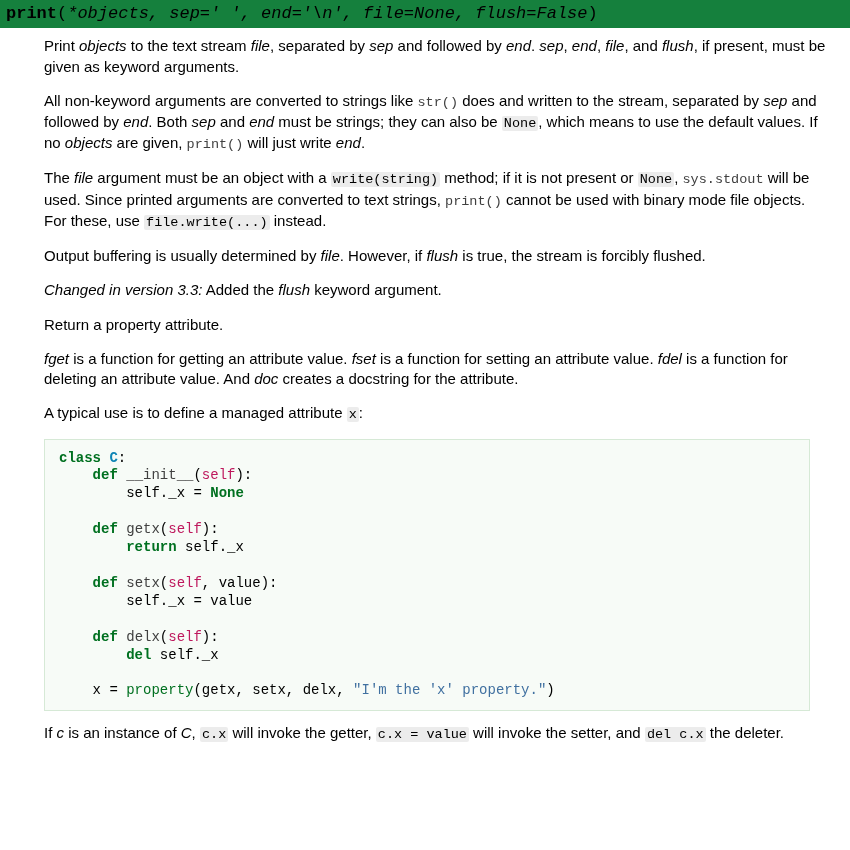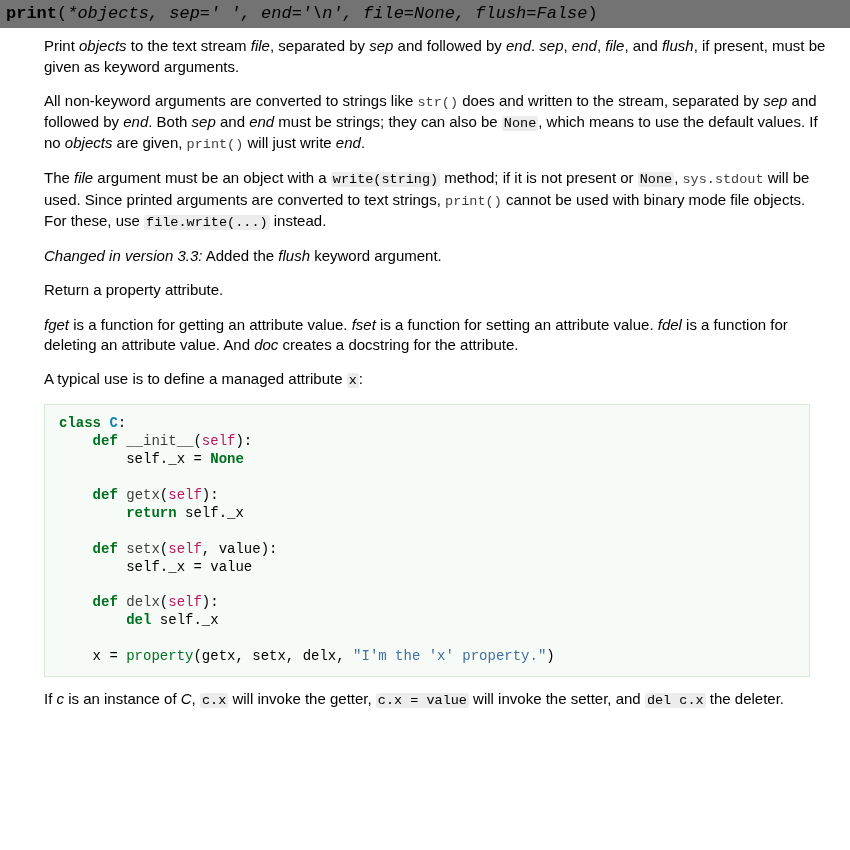--- a/index.html
+++ b/index.html
@@ -22,21 +22,21 @@
   }
   
   .sig {
     font-family: "Liberation Mono", monospace;
     font-size: 17px;
     padding: 3px 6px 4px 6px;
     margin: 0;
     line-height: 1.25;
   }
   .sig.highlight {
-    background: #737373;
+    background: #15803d;
   }
   .sig .kw-class {
     font-style: italic;
     font-weight: normal;
   }
   .sig .fname {
     font-weight: bold;
   }
   .sig .paren {
     font-weight: normal;
@@ -111,20 +111,21 @@
   </div>
 
   <div class="body">
 
     <p class="para first"><span>Print </span><em>objects</em><span> to the text stream </span><em>file</em><span>, separated by </span><em>sep</em><span> and followed by </span><em>end</em><span>. </span><em>sep</em><span>, </span><em>end</em><span>, </span><em>file</em><span>, and </span><em>flush</em><span>, if present, must be given as keyword arguments.</span></p>
 
     <p class="para"><span>All non-keyword arguments are converted to strings like </span><code class="xref">str()</code><span> does and written to the stream, separated by </span><em>sep</em><span> and followed by </span><em>end</em><span>. Both </span><em>sep</em><span> and </span><em>end</em><span> must be strings; they can also be </span><code class="lit">None</code><span>, which means to use the default values. If no </span><em>objects</em><span> are given, </span><code class="xref">print()</code><span> will just write </span><em>end</em><span>.</span></p>
 
     <p class="para"><span>The </span><em>file</em><span> argument must be an object with a </span><code class="lit">write(string)</code><span> method; if it is not present or </span><code class="lit">None</code><span>, </span><code class="xref">sys.stdout</code><span> will be used. Since printed arguments are converted to text strings, </span><code class="xref">print()</code><span> cannot be used with binary mode file objects. For these, use </span><code class="lit">file.write(...)</code><span> instead.</span></p>
 
+    <p class="para"><span>Output buffering is usually determined by </span><em>file</em><span>. However, if </span><em>flush</em><span> is true, the stream is forcibly flushed.</span></p>
 
     <p class="para"><span class="versionmodified">Changed in version 3.3:</span><span> Added the </span><em>flush</em><span> keyword argument.</span></p>
 
   </div>
 
 
   <div class="body">
 
     <p class="para first">Return a property attribute.</p>
 

